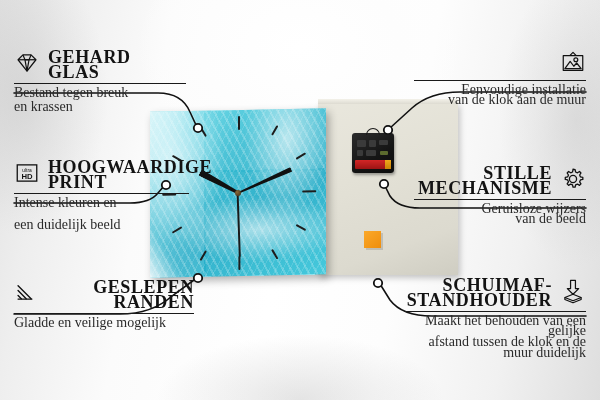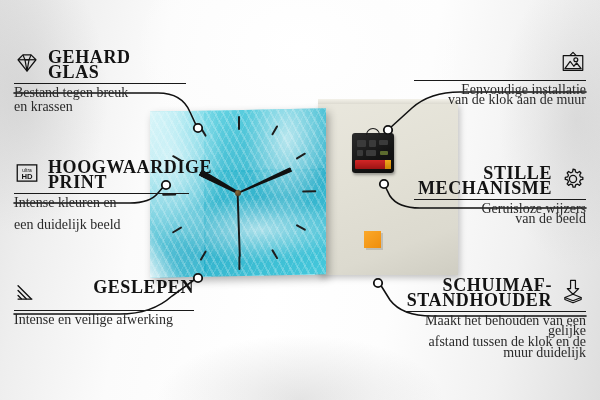--- a/index.html
+++ b/index.html
@@ -249,24 +249,25 @@
             <g stroke="#111" stroke-width="1.7" stroke-linecap="round">
           <line x1="5" y1="7" x2="21" y2="23"></line>
           <line x1="5" y1="13" x2="15" y2="23"></line>
           <line x1="5" y1="19" x2="9" y2="23"></line>
           <line x1="5" y1="23.5" x2="22" y2="23.5"></line>
         </g>
           </svg>
       </span>
       <div style="flex:1;text-align:right;">
         <div class="ftitle">GESLEPEN</div>
-      </div>
-    </div>
-    <div class="rule"></div>
-    <div class="fdesc">Intense en veilige afwerking</div>
+        <div class="ftitle">RANDEN</div>
+      </div>
+    </div>
+    <div class="rule"></div>
+    <div class="fdesc">Gladde en veilige mogelijk</div>
   </div>
 
   <div class="feature right f4">
     <div class="row">
       <span class="icon">
         <svg viewBox="0 0 32 32">
             <g fill="none" stroke="#111" stroke-width="1.5" stroke-linejoin="round">
           <path d="M12 7 L16 3 L20 7"></path>
           <rect x="4" y="7" width="24" height="18"></rect>
           <path d="M6 23 L12.5 14 L17 20 L20.5 16 L26 23 Z"></path>

